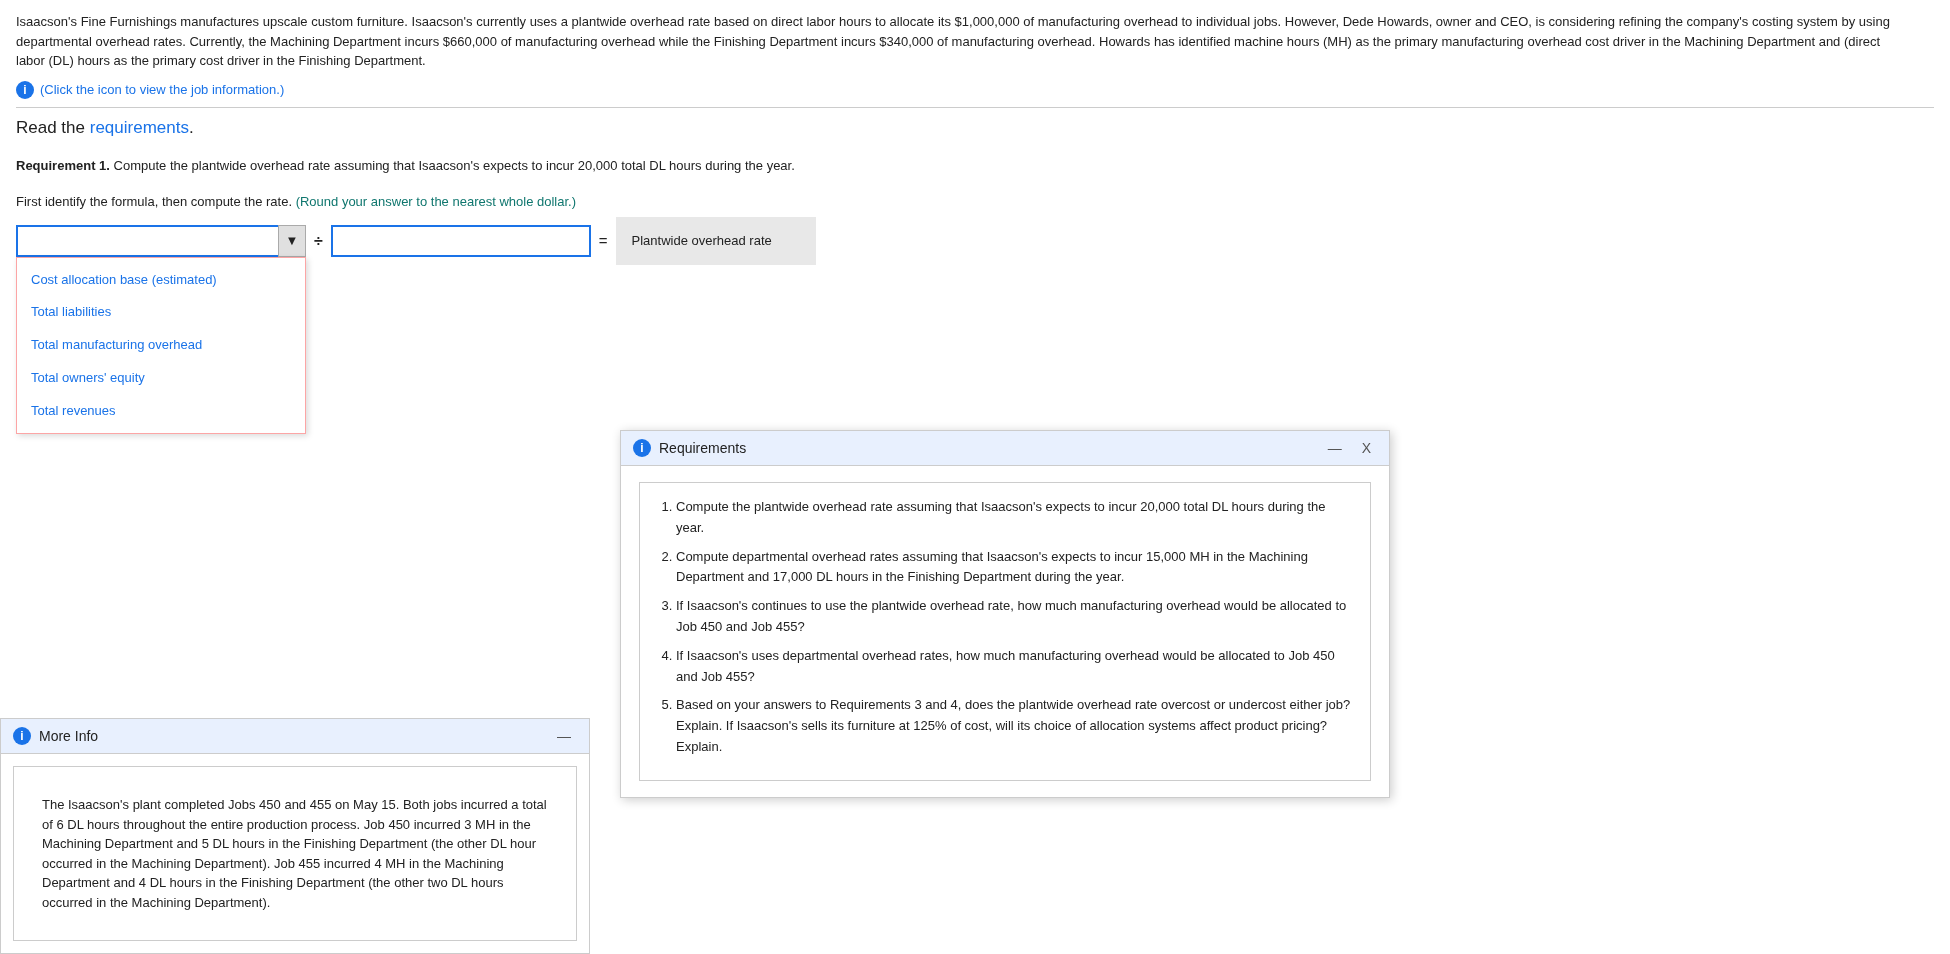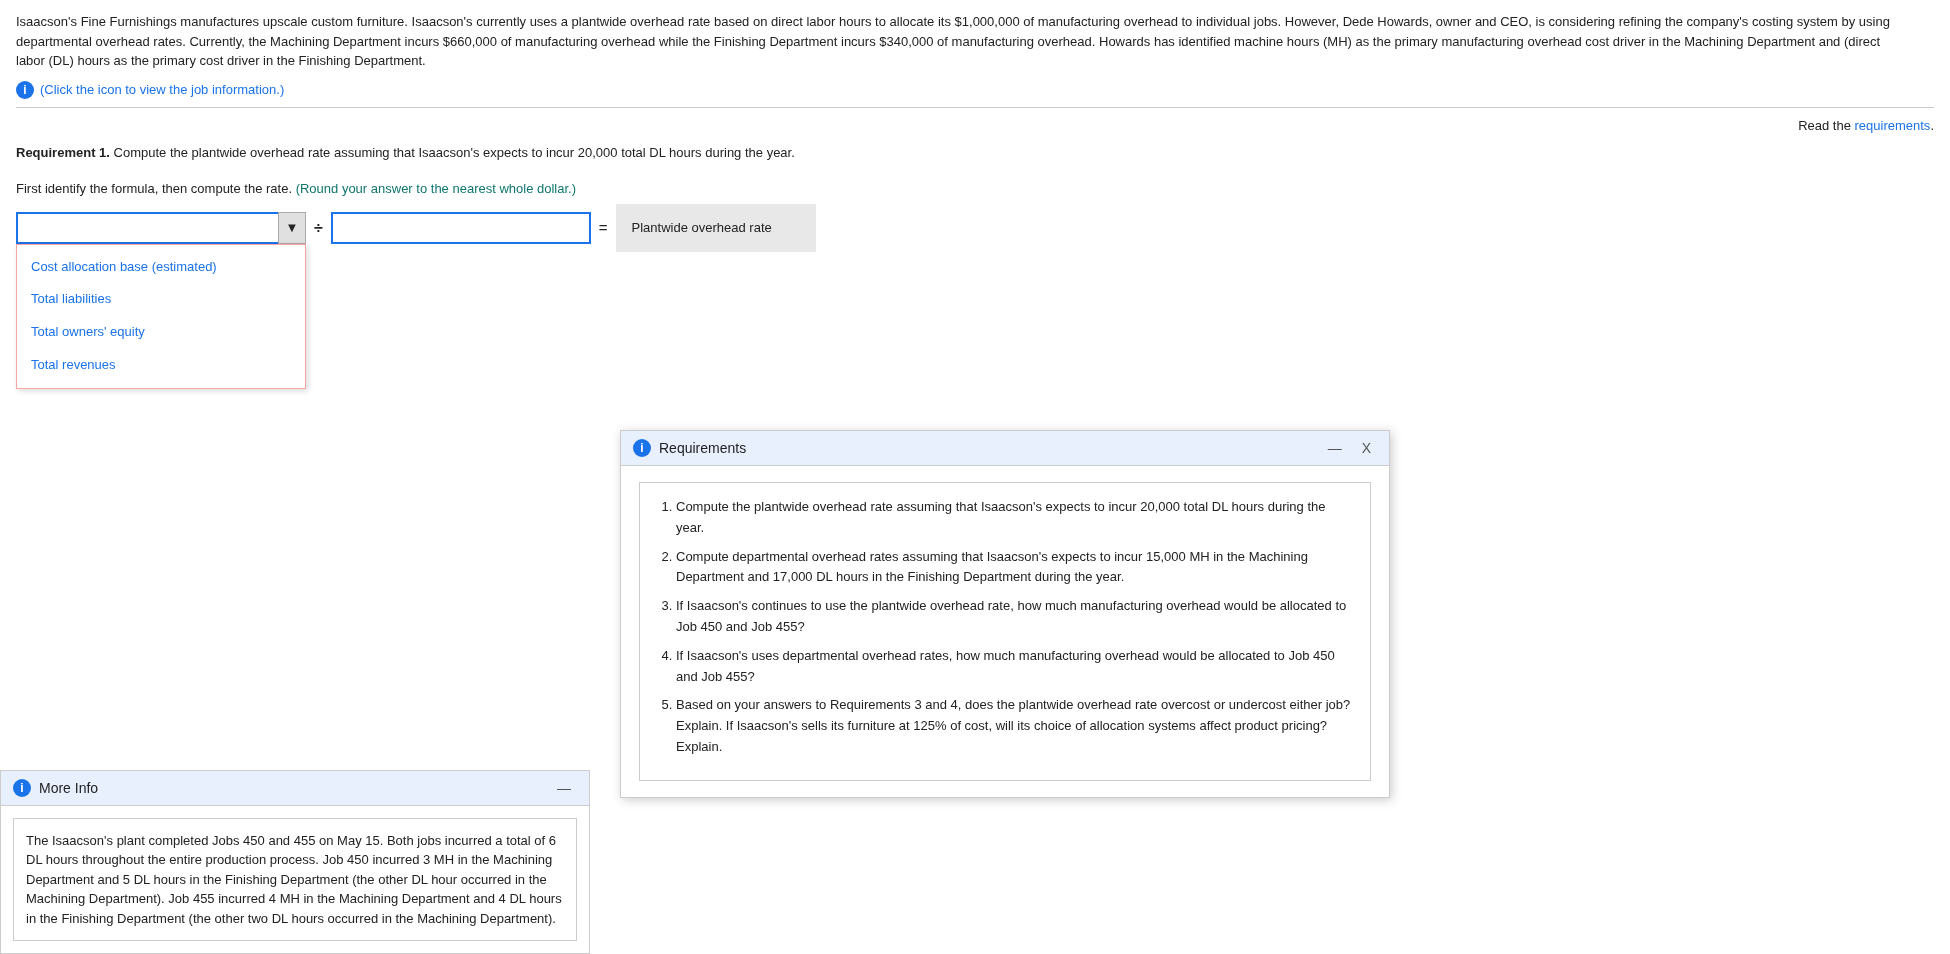--- a/index.html
+++ b/index.html
@@ -45,23 +45,22 @@
     .info-click-text {
       color: #1a73e8;
       font-size: 13px;
     }
     .divider {
       border: none;
       border-top: 1px solid #ccc;
       margin: 8px 0 10px 0;
     }
     .read-req {
-      font-size: 13px;
-      margin-bottom: 12px;
-      text-align: right;
+      font-size: 17px;
+      margin-bottom: 20px;
     }
     .requirement-title {
       font-size: 13px;
       margin-bottom: 6px;
     }
     .requirement-title strong {
       font-weight: bold;
     }
     .formula-instruction {
       font-size: 13px;
@@ -276,20 +275,21 @@
 <div class="formula-row">
   <div class="dropdown-wrapper">
     <select class="formula-select">
       <option value=""></option>
     </select>
     <div class="dropdown-arrow">▼</div>
     
     <div class="dropdown-menu">
       <div class="dropdown-menu-item">Cost allocation base (estimated)</div>
       <div class="dropdown-menu-item">Total liabilities</div>
+      <div class="dropdown-menu-item highlighted-item">Total manufacturing overhead</div>
       <div class="dropdown-menu-item">Total owners' equity</div>
       <div class="dropdown-menu-item">Total revenues</div>
     </div>
   </div>
 
   <span class="operator">÷</span>
 
   <input type="text" class="formula-input" style="">
 
   <span class="equals-sign">=</span>
@@ -302,21 +302,21 @@
   <div class="panel-header">
     <div class="panel-header-left">
       <div class="info-icon">i</div>
       <span class="panel-header-title">More Info</span>
     </div>
     <div class="panel-controls">
       <button class="panel-btn">—</button>
     </div>
   </div>
   <div class="panel-body">
-    <div style="border: 1px solid #ccc; padding: 12px;">
+    <div style="border: 1px solid #ccc; padding: 28px;">
       <p>The Isaacson's plant completed Jobs 450 and 455 on May 15. Both jobs incurred a total of 6 DL hours throughout the entire production process. Job 450 incurred 3 MH in the Machining Department and 5 DL hours in the Finishing Department (the other DL hour occurred in the Machining Department). Job 455 incurred 4 MH in the Machining Department and 4 DL hours in the Finishing Department (the other two DL hours occurred in the Machining Department).</p>
     </div>
   </div>
 </div>
 
 
 <div class="requirements-panel">
   <div class="req-panel-header">
     <div class="req-panel-header-left">
       <div class="info-icon">i</div>

